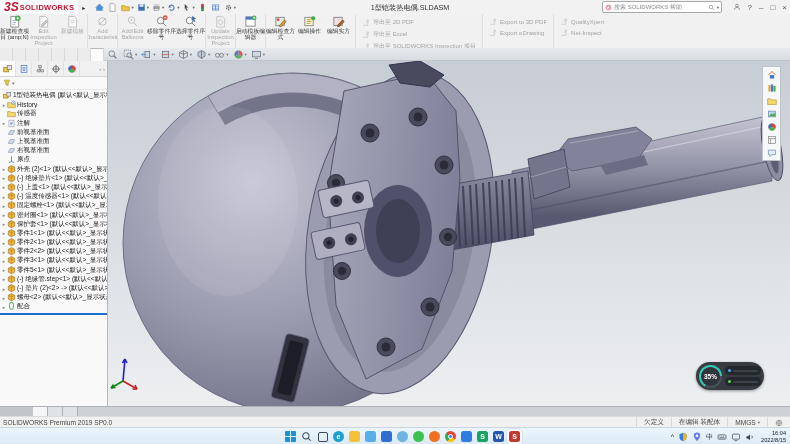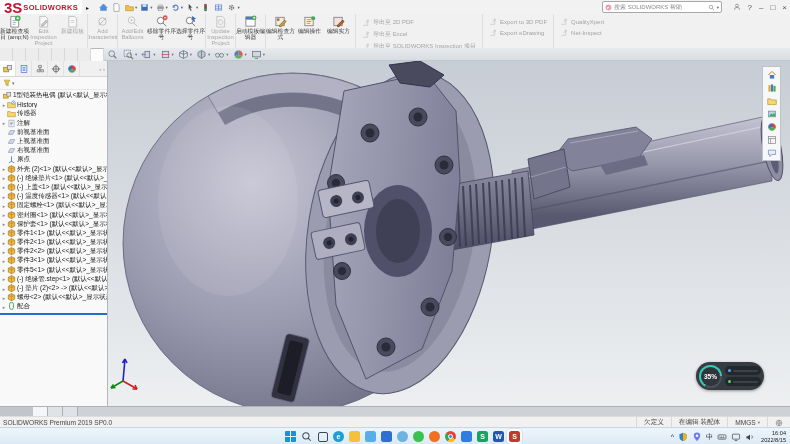--- a/index.html
+++ b/index.html
@@ -4,21 +4,21 @@
 <style>
   html,body{margin:0;padding:0;background:#888;}
   #root{position:relative;width:790px;height:444px;overflow:hidden;background:#f0f0f0;
         font-family:"Liberation Sans","DejaVu Sans",sans-serif;font-size:7px;color:#222;
         -webkit-font-smoothing:antialiased;}
   .ic svg,[data-icon-from] svg,[data-icon-bind] svg{display:block;width:100%;height:100%;}
 
   
   #titlebar{position:absolute;left:0;top:0;width:790px;height:14px;background:#f2f2f2;border-bottom:1px solid #e2e2e2;display:flex;align-items:center;}
   .logo{display:flex;align-items:center;height:100%;background:#fff;padding:0 4px;}
-  .logo3s{color:#c8102e;font-weight:bold;font-size:15px;}
+  .logo3s{color:#c8102e;font-weight:bold;font-style:italic;font-size:12px;}
   .logotx{color:#c8102e;font-weight:bold;font-size:7.5px;letter-spacing:.3px;margin-left:1px;}
   .logoarrow{font-size:6px;color:#222;margin-left:4px;}
   .qat{display:flex;align-items:center;gap:3px;margin-left:10px;}
   .qbtn{display:flex;align-items:center;}
   .qicon{width:9px;height:9px;display:block;}
   .qcaret{font-size:4.5px;color:#666;margin-left:1px;}
   .wtitle{position:absolute;left:295px;width:230px;top:3px;text-align:center;font-size:7.2px;color:#333;white-space:nowrap;}
   .searchbox{position:absolute;right:68px;top:1px;width:114px;height:10px;background:#fff;border:1px solid #a8a8a8;border-radius:2px;display:flex;align-items:center;gap:2px;padding:0 2px;}
   .sicon,.smag{width:7px;height:7px;flex:none;}
   .stext{flex:1;font-size:6px;color:#8a8a8a;white-space:nowrap;overflow:hidden;}
@@ -220,20 +220,21 @@
         <span class="qbtn">
           <span class="qicon" data-icon-from="icon">
             <svg viewBox="0 0 14 14" width="100%" height="100%" xmlns="http://www.w3.org/2000/svg">
               <circle cx="7" cy="7" r="3.2" fill="none" stroke="#777" stroke-width="2" stroke-dasharray="2 1.4"></circle>
               <circle cx="7" cy="7" r="1.4" fill="#777"></circle>
             </svg>
           </span>
           <span class="qcaret">▾</span>
         </span>
     </div>
+    <div class="wtitle">1型铠装热电偶.SLDASM</div>
     <div class="searchbox">
       <span class="sicon" data-icon-bind="titlebar.help_ball_icon">
           <svg viewBox="0 0 14 14" width="100%" height="100%" xmlns="http://www.w3.org/2000/svg">
             <circle cx="7" cy="7" r="5" fill="#fff" stroke="#c8102e"></circle>
             <path d="M4.5 7a2.5 2.5 0 1 1 1 2" stroke="#c8102e" fill="none"></path>
           </svg>
         </span>
       <span class="stext">搜索 SOLIDWORKS 帮助</span>
       <span class="smag" data-icon-bind="titlebar.search_icon">
           <svg viewBox="0 0 14 14" width="100%" height="100%" xmlns="http://www.w3.org/2000/svg">

